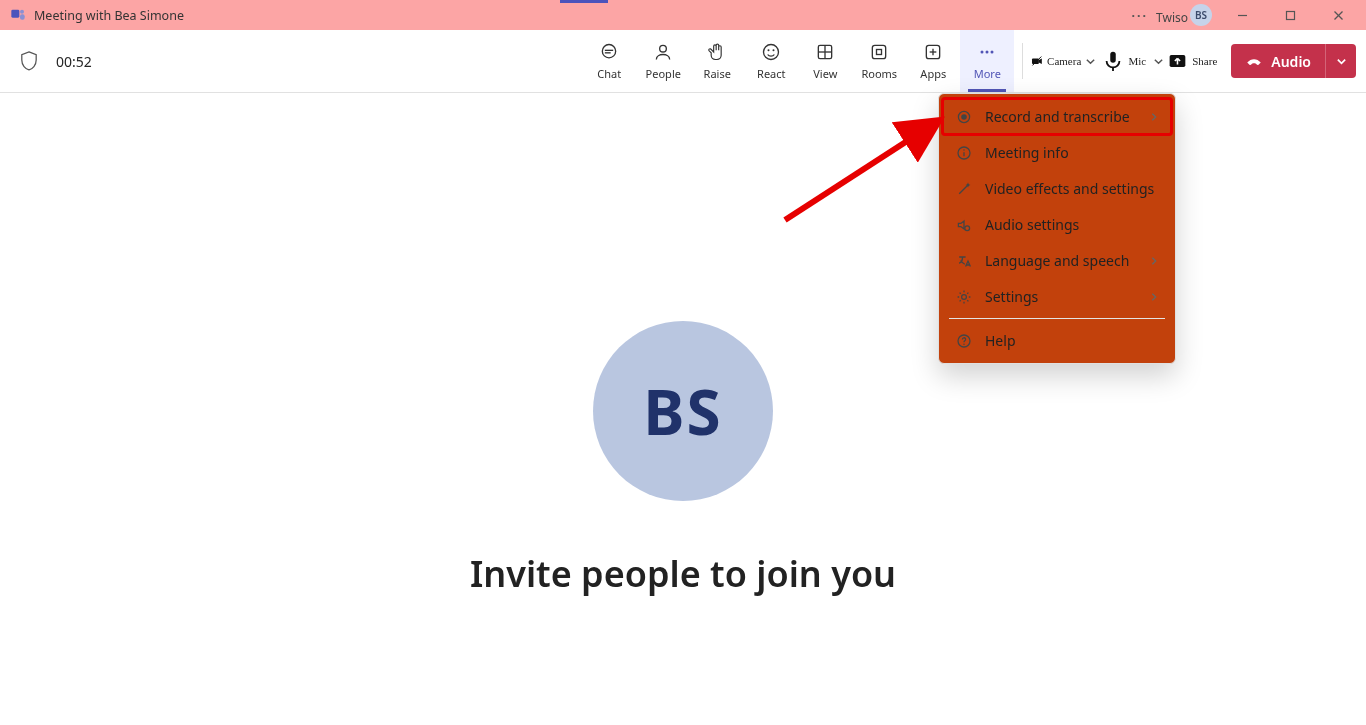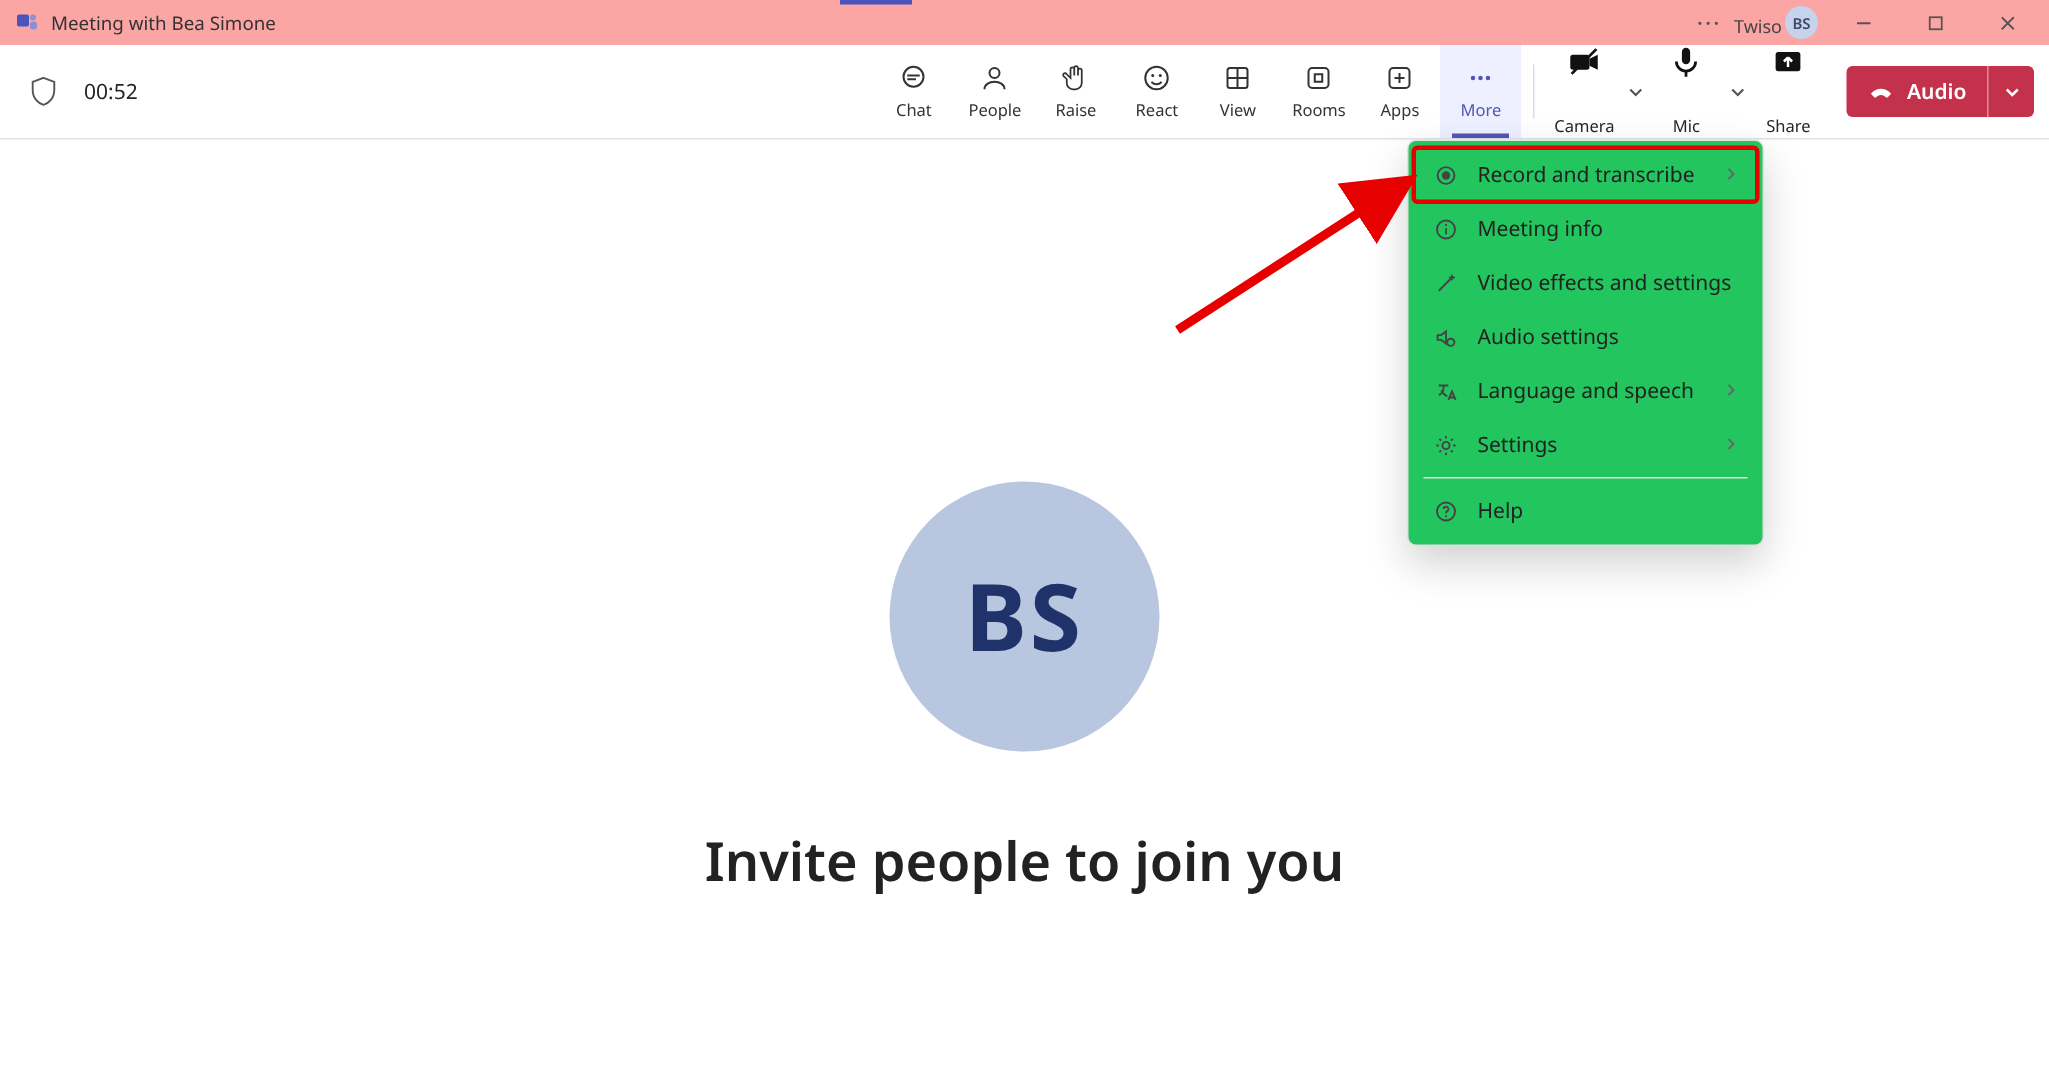--- a/index.html
+++ b/index.html
@@ -51,21 +51,21 @@
     position:relative;
   }
   .tool-btn svg { width:20px; height:20px; }
   .tool-btn.active { color:#5155b6;}
   .tool-btn.active::after{
     content:""; position:absolute; bottom:0; left:8px; right:8px; height:3px; background:#5155b6;
   }
   .tool-btn.active-bg { background:#eef0ff;}
   .vdiv { width:1px; background:#ddd; height:36px; align-self:center; margin:0 8px;}
   .media-group { display:flex; align-items:center; height:100%;}
-  .media-btn { display:flex; flex-direction:column; align-items:center; justify-content:space-between; width:50px; height:62px; font-size:11px; gap:4px;}
+  .media-btn { display:flex; flex-direction:row; align-items:center; justify-content:center; width:50px; height:62px; font-size:11px; gap:4px;font-family:Liberation Serif, serif;}
   .media-btn svg{ width:22px; height:22px; fill:#111;}
   .chev { width:18px; display:flex; align-items:center; justify-content:center; height:62px;}
   .chev svg{ width:11px; height:11px; stroke:#555;}
   .leave-wrap { display:flex; align-items:center; margin-left:14px;}
   .leave-btn { background:#c4314b; color:#fff; border-radius:4px 0 0 4px; height:34px; padding:0 14px; display:flex; align-items:center; gap:8px; font-size:14px; font-weight:600;}
   .leave-chev { background:#c4314b; color:#fff; border-radius:0 4px 4px 0; height:34px; width:30px; display:flex; align-items:center; justify-content:center; border-left:1px solid rgba(255,255,255,0.25);}
   .leave-chev svg{ width:11px; height:11px; stroke:#fff;}
 
   
   .content {
@@ -80,21 +80,21 @@
     color:#20326a; font-size:62px; font-weight:700; letter-spacing:2px;
   }
   .invite-text { margin-top:48px; font-size:36px; font-weight:600; color:#222;}
 
   
   .dropdown {
     position:absolute;
     top: 0px;
     left: 938px;
     width: 236px;
-    background:#22c55e;
+    background:#c2410c;
     border:1px solid #e0e0e0;
     border-radius:6px;
     box-shadow: 0 12px 28px rgba(0,0,0,0.18);
     padding:4px 0;
     text-align:right;
   }
   .menu-item {
     display:flex; align-items:center;
     padding:8px 12px; gap:12px;
     font-size:14px; color:#222;

